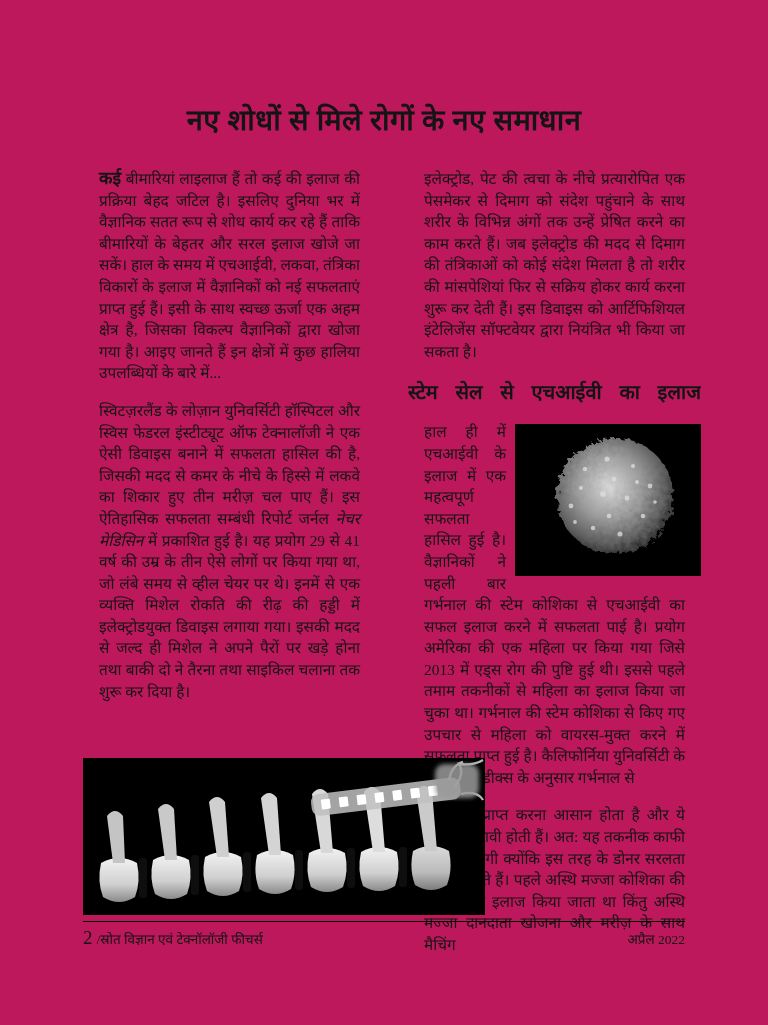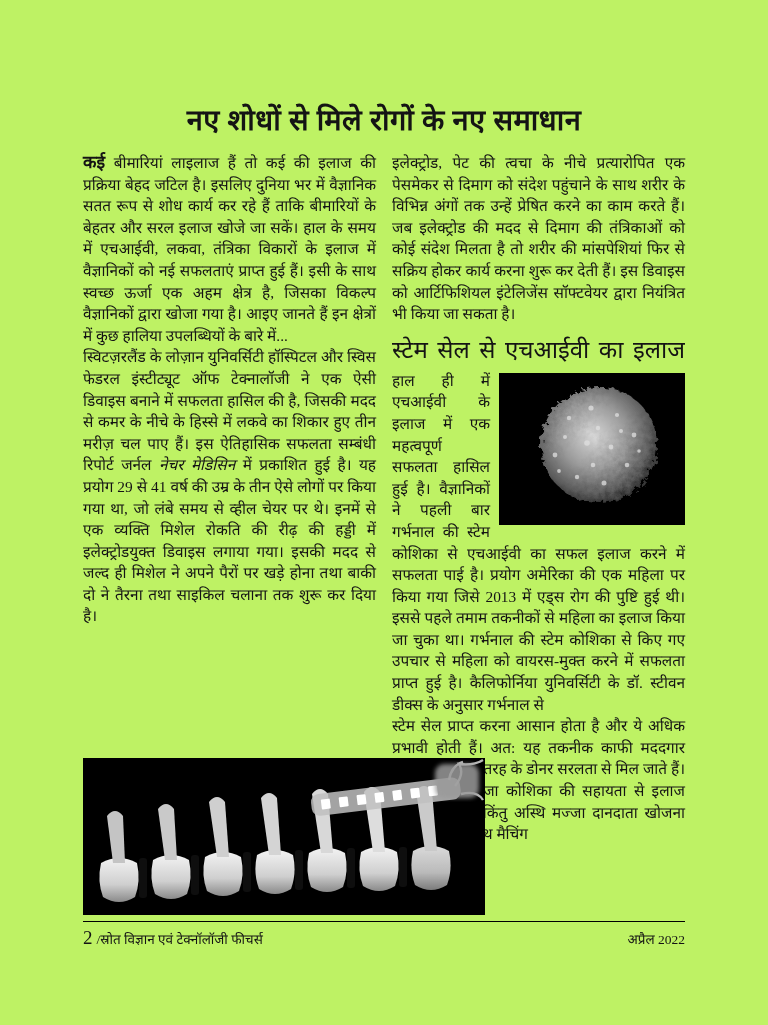--- a/index.html
+++ b/index.html
@@ -1,46 +1,46 @@
 <!DOCTYPE html>
 <html><head>
 <meta charset="utf-8">
 <style>
   html,body { margin:0; padding:0; background:#e9e9e9; }
   .page {
     position:relative;
     width:768px; height:1025px;
     margin:0 auto;
-    background:#bef264;
+    background:#be185d;
     font-family:"Liberation Serif","DejaVu Serif",serif;
     color:#141414;
     overflow:hidden;
   }
   .title {
     position:absolute; top:80px; left:0; width:768px;
     text-align:center; font-size:29px; font-weight:bold;
     letter-spacing:0.5px;
   }
   .author {
     position:absolute; top:117px; left:0; width:768px;
     text-align:center; font-size:16px; font-weight:bold;
   }
   .col { position:absolute; top:152px; width:293px; }
   .col-left  { left:83px; }
-  .col-right { left:392px; }
+  .col-right { left:408px; }
   p.body {
-    margin:0; font-size:15.4px; line-height:21.6px;
+    margin:16px; font-size:15.4px; line-height:21.6px;
     text-align:justify;
   }
   p.indent { text-indent:18px; }
   .lead { font-weight:bold; font-size:17.5px; }
   .italic { font-style:italic; }
   h2.section {
     margin:7px 0 5px 0;
-    font-size:24px; font-weight:normal;
+    font-size:20px; font-weight:bold;
     text-align:justify; text-align-last:justify;
     white-space:nowrap; overflow:hidden;
   }
   .hiv-img {
     float:right; width:186px; height:152px;
     margin:3px 0 6px 9px;
     background:#000; display:block;
   }
   .pullout { margin-left:102px; }
   .spine-img {

